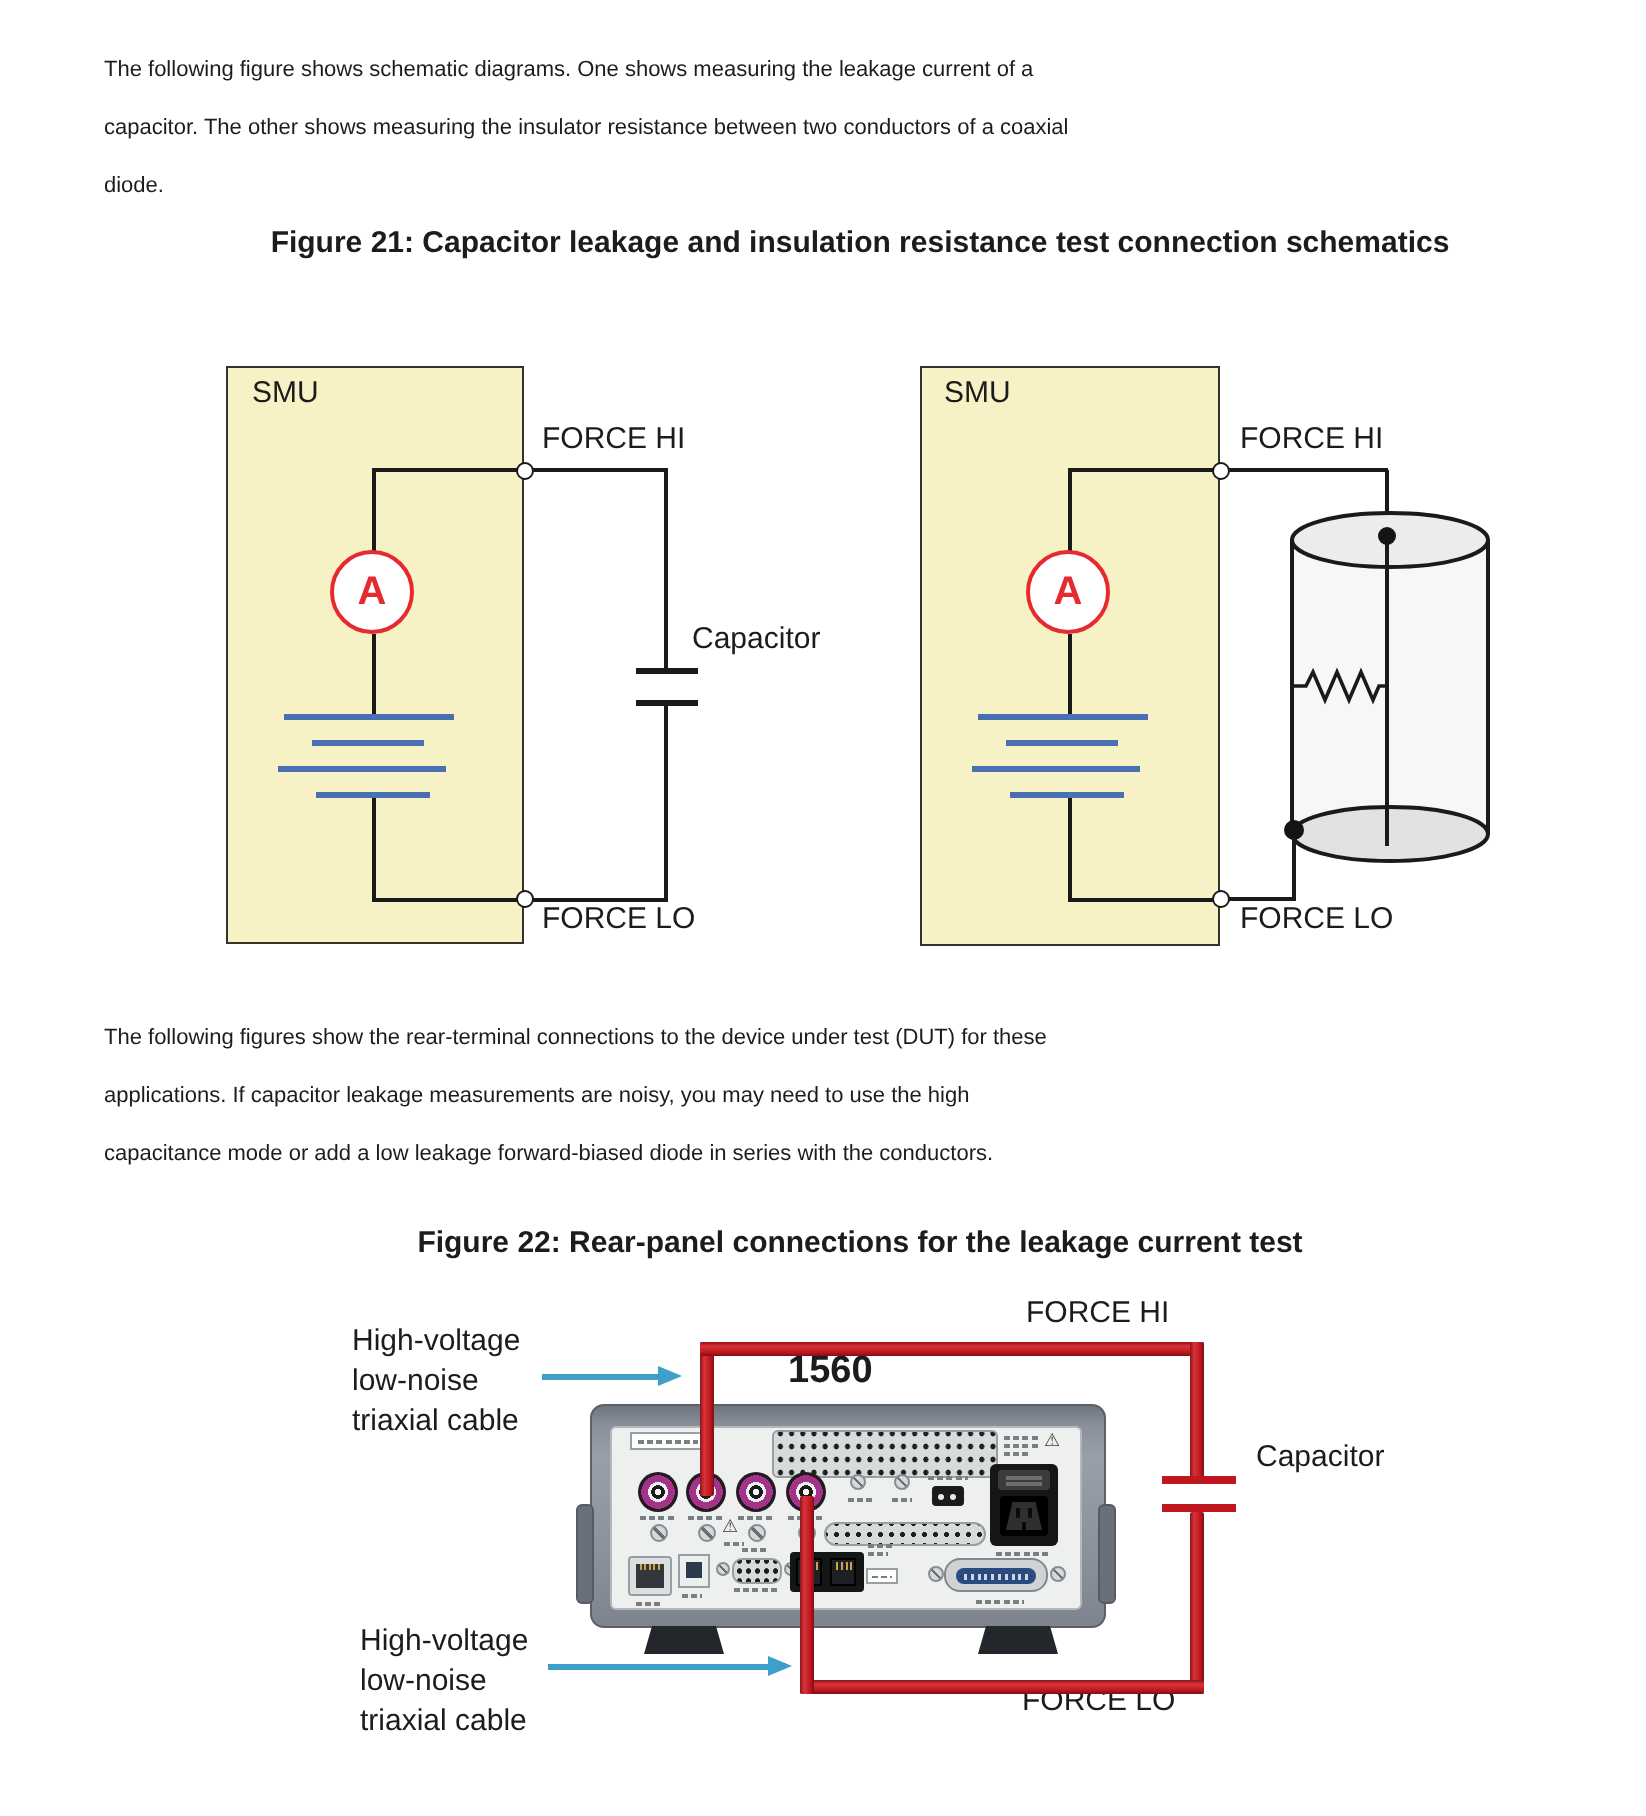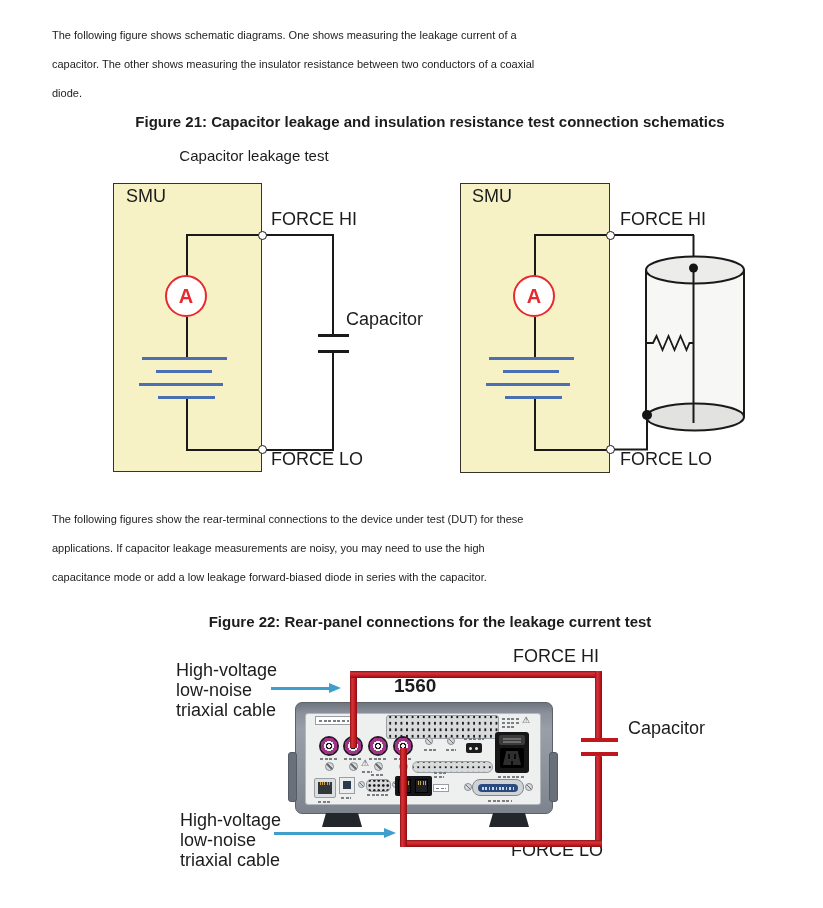--- a/index.html
+++ b/index.html
@@ -2,21 +2,21 @@
 <html><head>
 <meta charset="utf-8">
 <style>
   html,body{margin:0;padding:0;background:#fff;}
   #page{position:relative;width:823px;height:908px;background:#fff;overflow:hidden;
         font-family:"Liberation Sans",sans-serif;color:#1c1c1c;}
   .abs{position:absolute;}
   .line{position:absolute;white-space:nowrap;font-size:11px;line-height:29px;}
   .cap{position:absolute;font-size:15px;font-weight:bold;text-align:center;white-space:nowrap;}
   .subcap{position:absolute;font-size:15px;text-align:center;white-space:nowrap;}
-  .lbl{position:absolute;font-size:18px;white-space:nowrap;line-height:15px;}
+  .lbl{position:absolute;font-size:15px;white-space:nowrap;line-height:15px;}
   .wire{position:absolute;background:#1a1a1a;}
   .bline{position:absolute;background:#4A6FB2;height:3px;}
   .smu{position:absolute;background:#F6F2C5;border:1.5px solid #35342a;box-sizing:border-box;}
   .node{position:absolute;width:9px;height:9px;border-radius:50%;background:#fff;border:1.6px solid #1a1a1a;box-sizing:border-box;z-index:5;}
   .ammeter{position:absolute;width:42px;height:42px;border-radius:50%;background:#fff;border:2.6px solid #E62A2F;box-sizing:border-box;
            display:flex;align-items:center;justify-content:center;font-size:20px;color:#E62A2F;font-weight:bold;}
   .plate{position:absolute;background:#1a1a1a;height:3px;}
   .redcable{position:absolute;background:linear-gradient(90deg,#8e1217,#d6343a 30%,#c01820 72%,#7d0f13);z-index:8;border-radius:1px;}
   .redcableh{position:absolute;background:linear-gradient(180deg,#8e1217,#d6343a 30%,#c01820 72%,#7d0f13);z-index:8;border-radius:1px;}
   .redplate{position:absolute;background:#C0161D;z-index:8;}
@@ -40,21 +40,20 @@
 
 <div id="page">
 
   <div>
     <div class="line" style="left:52px;top:21px;">The following figure shows schematic diagrams. One shows measuring the leakage current of a</div>
     <div class="line" style="left:52px;top:50px;">capacitor. The other shows measuring the insulator resistance between two conductors of a coaxial</div>
     <div class="line" style="left:52px;top:79px;">diode.</div>
   </div>
 
   <div class="cap" style="left:30px;top:113px;width:800px;">Figure 21: Capacitor leakage and insulation resistance test connection schematics</div>
-  <div class="subcap" style="left:154px;top:147px;width:200px;">Capacitor leakage test</div>
 
   <div>
     <div class="smu" style="left:113px;top:183px;width:149px;height:289px;"></div>
     <div class="lbl" style="left:126px;top:189px;">SMU</div>
 
     <div class="wire" style="left:186px;top:234px;width:77px;height:2px;"></div>
     <div class="wire" style="left:186px;top:234px;width:2px;height:43px;"></div>
     <div class="ammeter" style="left:165px;top:275px;">
       <span>A</span>
     </div>
@@ -116,21 +115,21 @@
     </svg>
     <div class="node" style="left:606px;top:231px;"></div>
     <div class="node" style="left:606px;top:445px;"></div>
     <div class="lbl" style="left:620px;top:212px;">FORCE HI</div>
     <div class="lbl" style="left:620px;top:452px;">FORCE LO</div>
   </div>
 
   <div>
     <div class="line" style="left:52px;top:505px;">The following figures show the rear-terminal connections to the device under test (DUT) for these</div>
     <div class="line" style="left:52px;top:534px;">applications. If capacitor leakage measurements are noisy, you may need to use the high</div>
-    <div class="line" style="left:52px;top:563px;">capacitance mode or add a low leakage forward-biased diode in series with the capacitor.</div>
+    <div class="line" style="left:52px;top:563px;">capacitance mode or add a low leakage forward-biased diode in series with the conductors.</div>
   </div>
 
   <div class="cap" style="left:30px;top:613px;width:800px;">Figure 22: Rear-panel connections for the leakage current test</div>
 
   <div>
 
     <div>
       <div class="lbl" style="left:176px;top:663px;">High-voltage</div>
       <div class="lbl" style="left:176px;top:683px;">low-noise</div>
       <div class="lbl" style="left:176px;top:703px;">triaxial cable</div>

